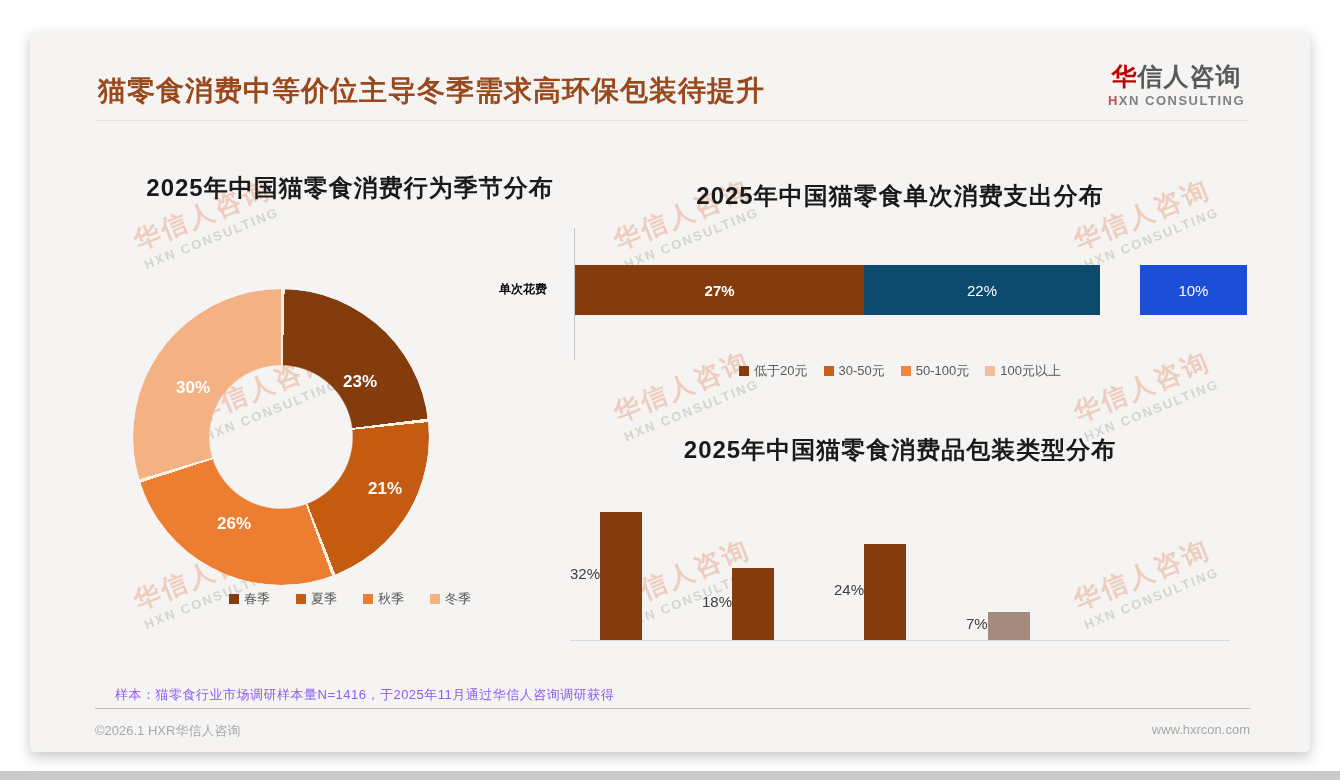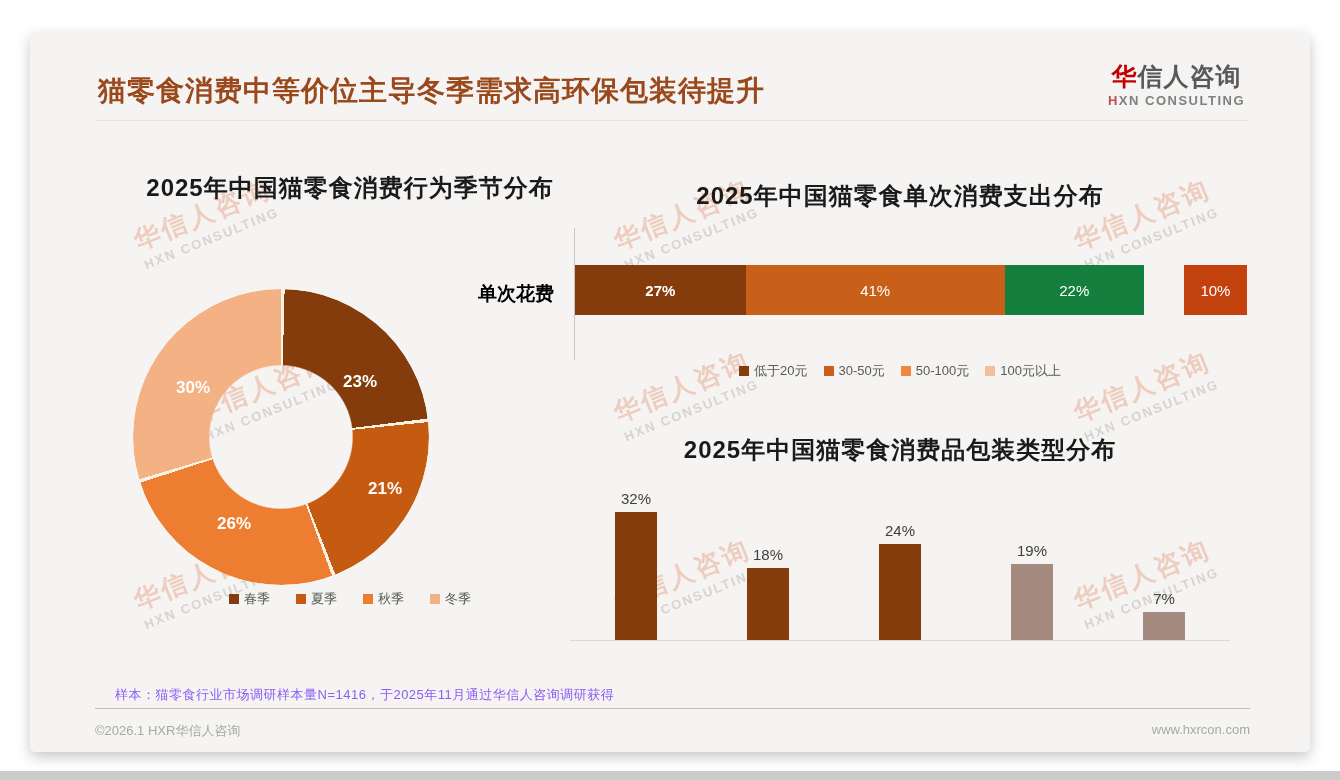--- a/index.html
+++ b/index.html
@@ -45,28 +45,28 @@
   .donut-label { position:absolute; transform:translate(-50%,-50%); color:#FFFFFF; font-size:17px; font-weight:bold; }
 
   .legend-row { position:absolute; display:flex; justify-content:center; align-items:center; }
   #donut-legend { left:40px; top:558px; width:560px; gap:26px; }
   #stack-legend { left:540px; top:330px; width:660px; gap:16px; }
   .legend-item { display:flex; align-items:center; gap:5px; font-size:13px; color:#595959; }
   .legend-swatch { width:10px; height:10px; display:inline-block; }
 
   
   .stack-axis { position:absolute; left:544px; top:196px; width:1px; height:132px; background:#C6C6C6; }
-  .stack-row-label { position:absolute; left:448px; top:249px; width:90px; text-align:left; font-size:19px; font-weight:bold; color:#000000; }
+  .stack-row-label { position:absolute; left:448px; top:249px; width:90px; text-align:center; font-size:12px; font-weight:bold; color:#000000; }
   .stack-bar { position:absolute; left:545px; top:233px; width:672px; height:50px; display:flex; }
   .stack-seg { display:flex; align-items:center; justify-content:center; color:#FFFFFF; font-size:15px; flex-basis:0; }
   .stack-seg.first { font-weight:bold; }
 
   
   .bars-row { position:absolute; left:540px; top:448px; width:660px; height:160px; display:flex; align-items:flex-end; }
-  .bar-group { width:132px; display:flex; flex-direction:column; align-items:center; }
+  .bar-group { width:132px; display:flex; flex-direction:row; align-items:center; }
   .bar-value { font-size:15px; color:#404040; margin-bottom:5px; }
   .bar-rect { width:42px; }
   .bars-baseline { position:absolute; left:540px; top:608px; width:660px; height:1px; background:#D9D9D9; }
   .bar-cats { position:absolute; left:540px; top:622px; width:660px; display:flex; }
   .bar-cat { width:132px; text-align:center; font-size:15px; font-weight:600; color:#262626; }
 
   
   .sample-note { position:absolute; left:85px; top:654px; font-size:13px; color:#8b5cf6; letter-spacing:.5px; }
   .footer-rule { position:absolute; left:65px; right:60px; top:676px; height:1px; background:#D2B9A6; }
   .footer-left { position:absolute; left:65px; top:690px; font-size:13px; color:#A8A8A8; }
@@ -147,23 +147,22 @@
             <span class="legend-swatch" style="background: rgb(244, 177, 131);"></span>
             <span>冬季</span>
           </span>
       </div>
 
       <div class="chart-title" id="right-title-1">2025年中国猫零食单次消费支出分布</div>
       <div class="stack-axis"></div>
       <div class="stack-row-label">单次花费</div>
       <div class="stack-bar">
         <div class="stack-seg first" style="background: rgb(132, 60, 12); flex-grow: 27;">27%</div>
-        <div class="stack-seg" style="background: rgb(201, 96, 26); flex-grow: 41;">41%</div>
-        <div class="stack-seg" style="background: #15803d; flex-grow: 22;">22%</div>
-        <div class="stack-seg" style="background: #c2410c; flex-grow: 10; margin-left: 40px;">10%</div>
+        <div class="stack-seg" style="background: #0c4a6e; flex-grow: 22;">22%</div>
+        <div class="stack-seg" style="background: #1d4ed8; flex-grow: 10; margin-left: 40px;">10%</div>
       </div>
       <div class="legend-row" id="stack-legend">
         <span class="legend-item">
             <span class="legend-swatch" style="background: rgb(132, 60, 12);"></span>
             <span>低于20元</span>
           </span>
         <span class="legend-item">
             <span class="legend-swatch" style="background: rgb(201, 96, 26);"></span>
             <span>30-50元</span>
           </span>
@@ -183,24 +182,20 @@
           <div class="bar-value">32%</div>
           <div class="bar-rect" style="background: rgb(132, 60, 12); height: 128px;"></div>
         </div>
         <div class="bar-group">
           <div class="bar-value">18%</div>
           <div class="bar-rect" style="background: rgb(132, 60, 12); height: 72px;"></div>
         </div>
         <div class="bar-group">
           <div class="bar-value">24%</div>
           <div class="bar-rect" style="background: rgb(132, 60, 12); height: 96px;"></div>
-        </div>
-        <div class="bar-group">
-          <div class="bar-value">19%</div>
-          <div class="bar-rect" style="background: rgb(165, 138, 127); height: 76px;"></div>
         </div>
         <div class="bar-group">
           <div class="bar-value">7%</div>
           <div class="bar-rect" style="background: rgb(165, 138, 127); height: 28px;"></div>
         </div>
       </div>
       <div class="bars-baseline"></div>
 
       <div class="sample-note">样本：猫零食行业市场调研样本量N=1416，于2025年11月通过华信人咨询调研获得</div>
       <div class="footer-rule"></div>

